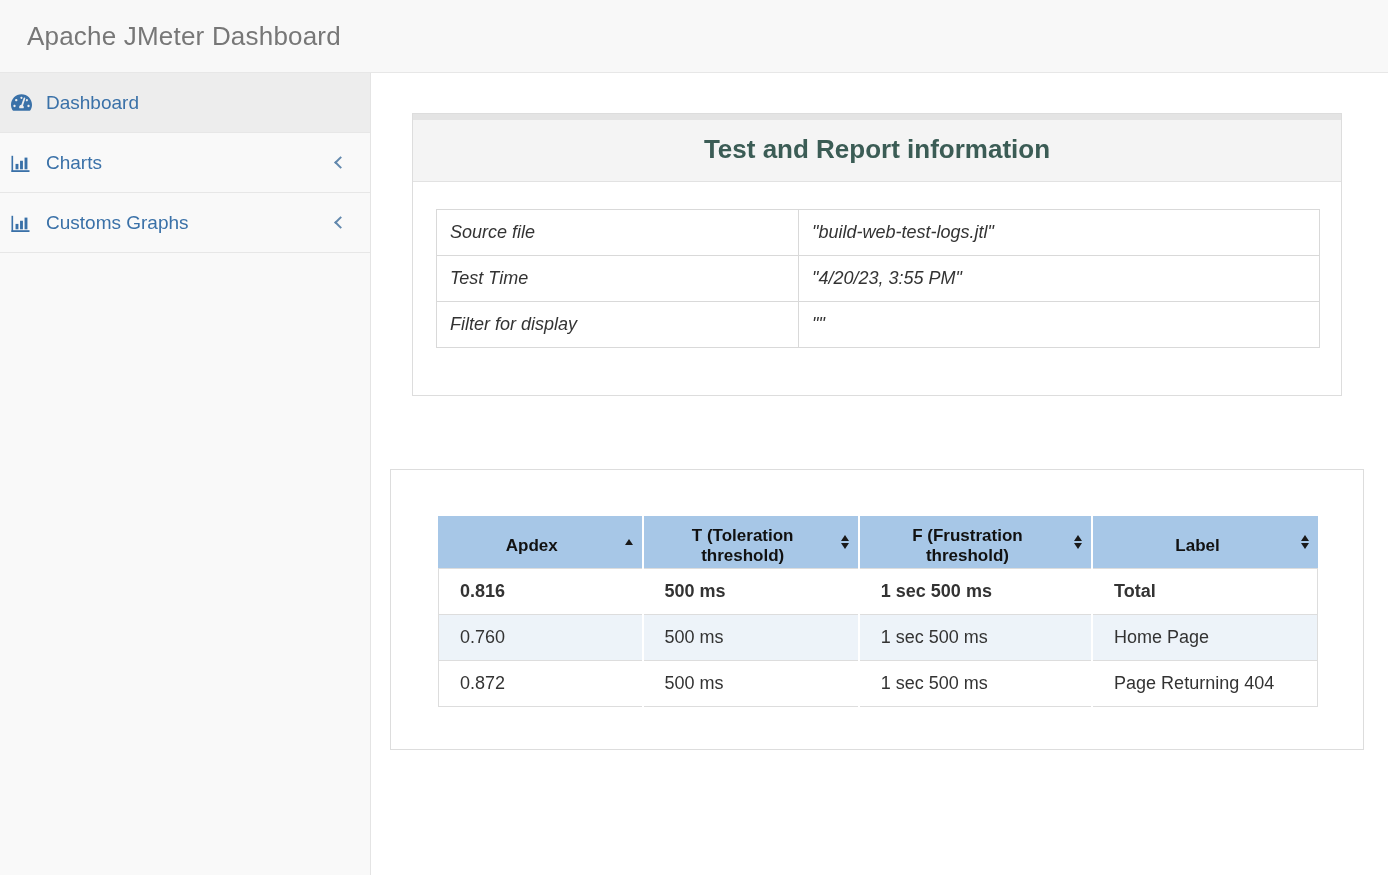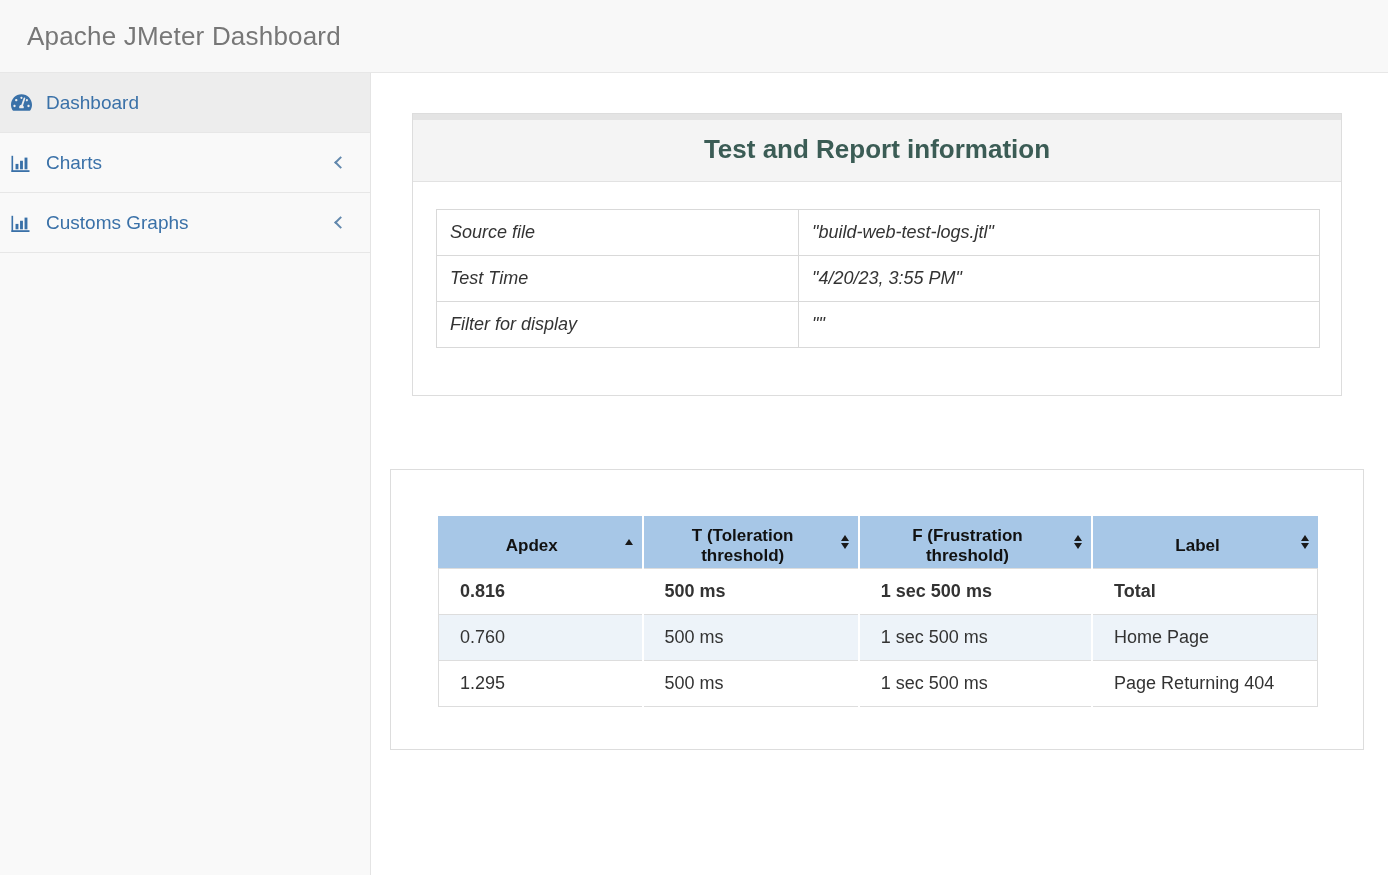--- a/index.html
+++ b/index.html
@@ -181,21 +181,21 @@
               <td>1 sec 500 ms</td>
               <td>Total</td>
             </tr>
             <tr class="striped">
               <td>0.760</td>
               <td>500 ms</td>
               <td>1 sec 500 ms</td>
               <td>Home Page</td>
             </tr>
             <tr>
-              <td>1.295</td>
+              <td>0.872</td>
               <td>500 ms</td>
               <td>1 sec 500 ms</td>
               <td>Page Returning 404</td>
             </tr>
           </tbody>
         </table>
       </div>
     </div>
 
   </div>

